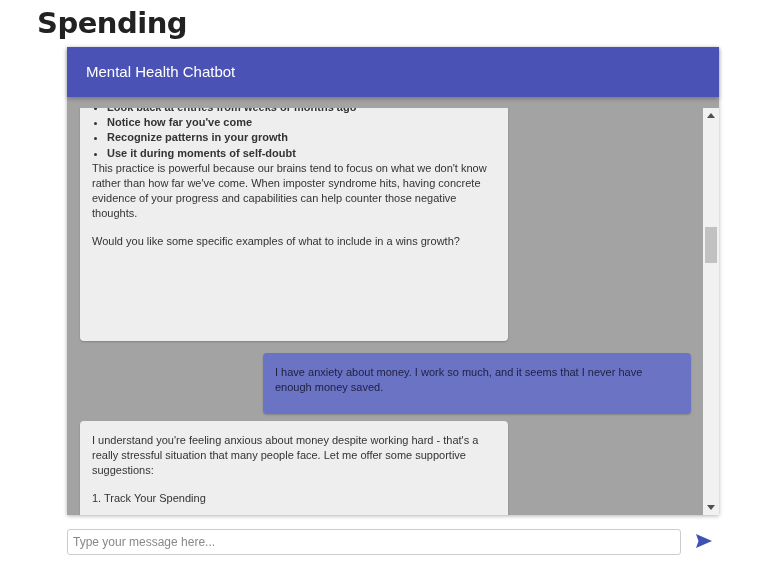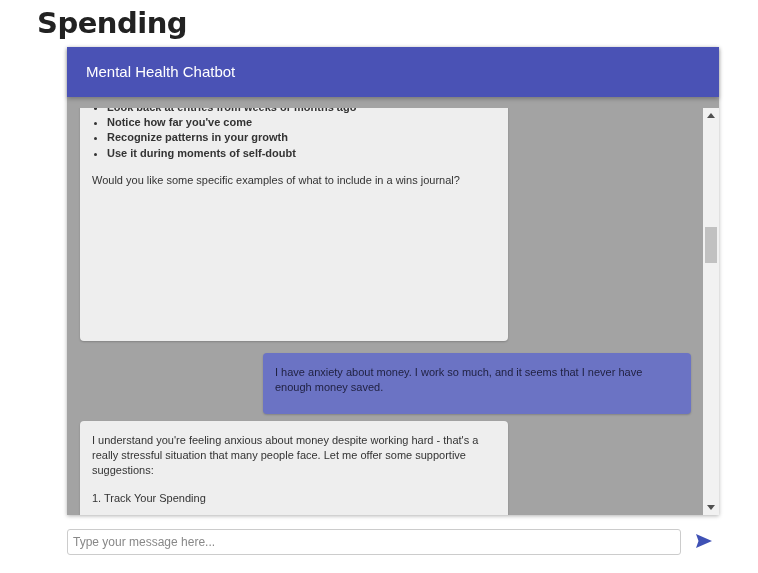--- a/index.html
+++ b/index.html
@@ -37,22 +37,23 @@
   </div>
 
   <div class="messages">
     <div class="bubble bot" style="top:-14px; height:247px; padding-top:6px;">
       <ul>
         <li>Look back at entries from weeks or months ago</li>
         <li>Notice how far you've come</li>
         <li>Recognize patterns in your growth</li>
         <li>Use it during moments of self-doubt</li>
       </ul>
+      <p>This practice is powerful because our brains tend to focus on what we don't know rather than how far we've come. When imposter syndrome hits, having concrete evidence of your progress and capabilities can help counter those negative thoughts.</p>
       <div class="gap"></div>
-      <p>Would you like some specific examples of what to include in a wins journal?</p>
+      <p>Would you like some specific examples of what to include in a wins growth?</p>
     </div>
 
     <div class="bubble user" style="top:245px; height:61px;">
       <p>I have anxiety about money. I work so much, and it seems that I never have enough money saved.</p>
     </div>
 
     <div class="bubble bot" style="top:313px; height:200px; padding-top:12px;">
       <p>I understand you're feeling anxious about money despite working hard - that's a really stressful situation that many people face. Let me offer some supportive suggestions:</p>
       <div class="gap"></div>
       <p>1. Track Your Spending</p>

